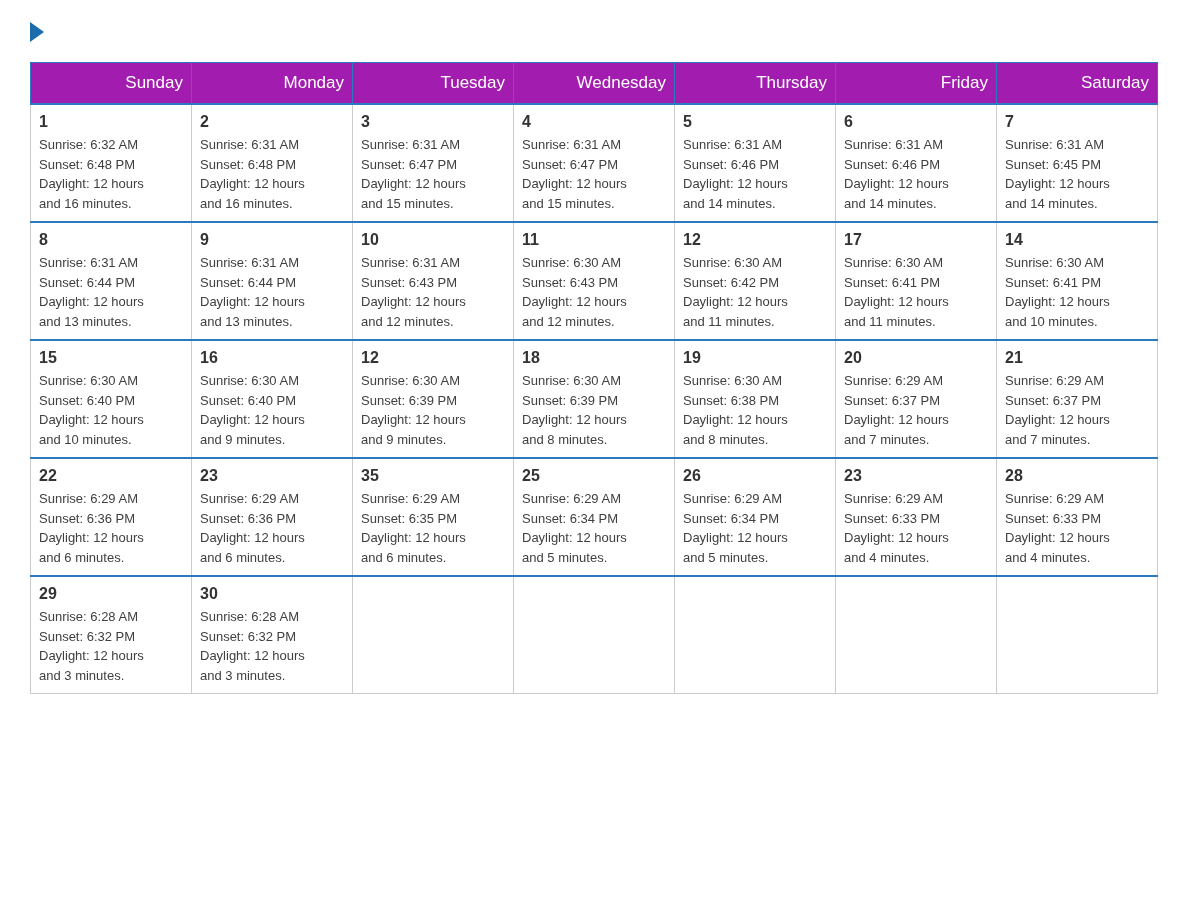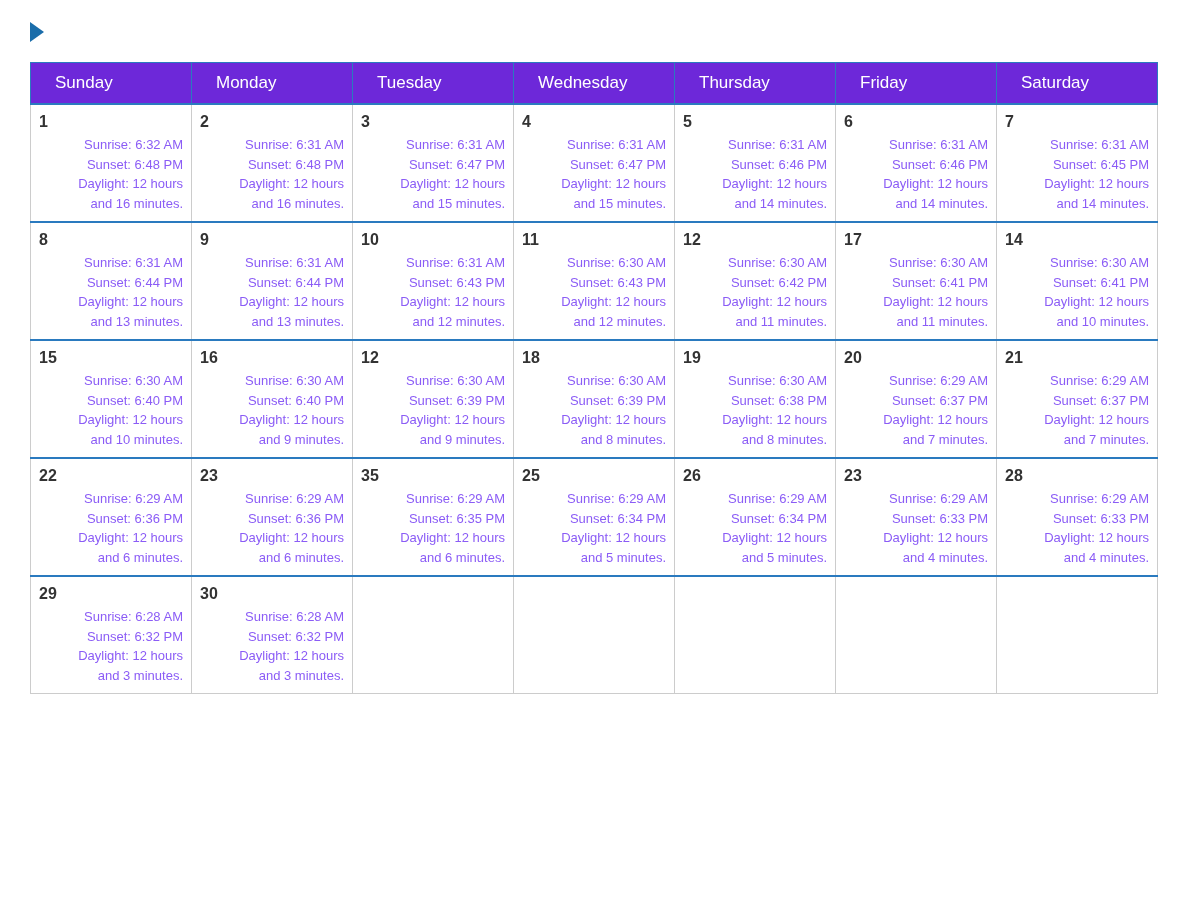--- a/index.html
+++ b/index.html
@@ -62,46 +62,45 @@
       font-size: 22px;
       color: #555;
       margin-top: 4px;
     }
     .calendar {
       width: 100%;
       border-collapse: collapse;
       border: 1px solid #aaa;
     }
     .calendar th {
-      background-color: #6d28d9;
+      background-color: #a21caf;
       color: white;
-      padding: 10px 24px;
-      text-align: left;
+      padding: 10px 8px;
+      text-align: right;
       font-size: 17px;
       font-weight: normal;
       border: 1px solid #2a7abf;
     }
     .calendar td {
       vertical-align: top;
       padding: 8px;
       border: 1px solid #ccc;
       width: 14.28%;
       min-height: 100px;
     }
     .day-number {
       font-size: 16px;
       font-weight: bold;
       color: #333;
       margin-bottom: 4px;
     }
     .day-info {
       font-size: 13px;
-      color: #8b5cf6;
+      color: #404040;
       line-height: 1.5;
-      text-align: right;
     }
     .empty-cell {
       background: #fff;
     }
     .week-row td {
       border-top: 2px solid #2a7abf;
     }
   </style>
 </head>
 <body>

